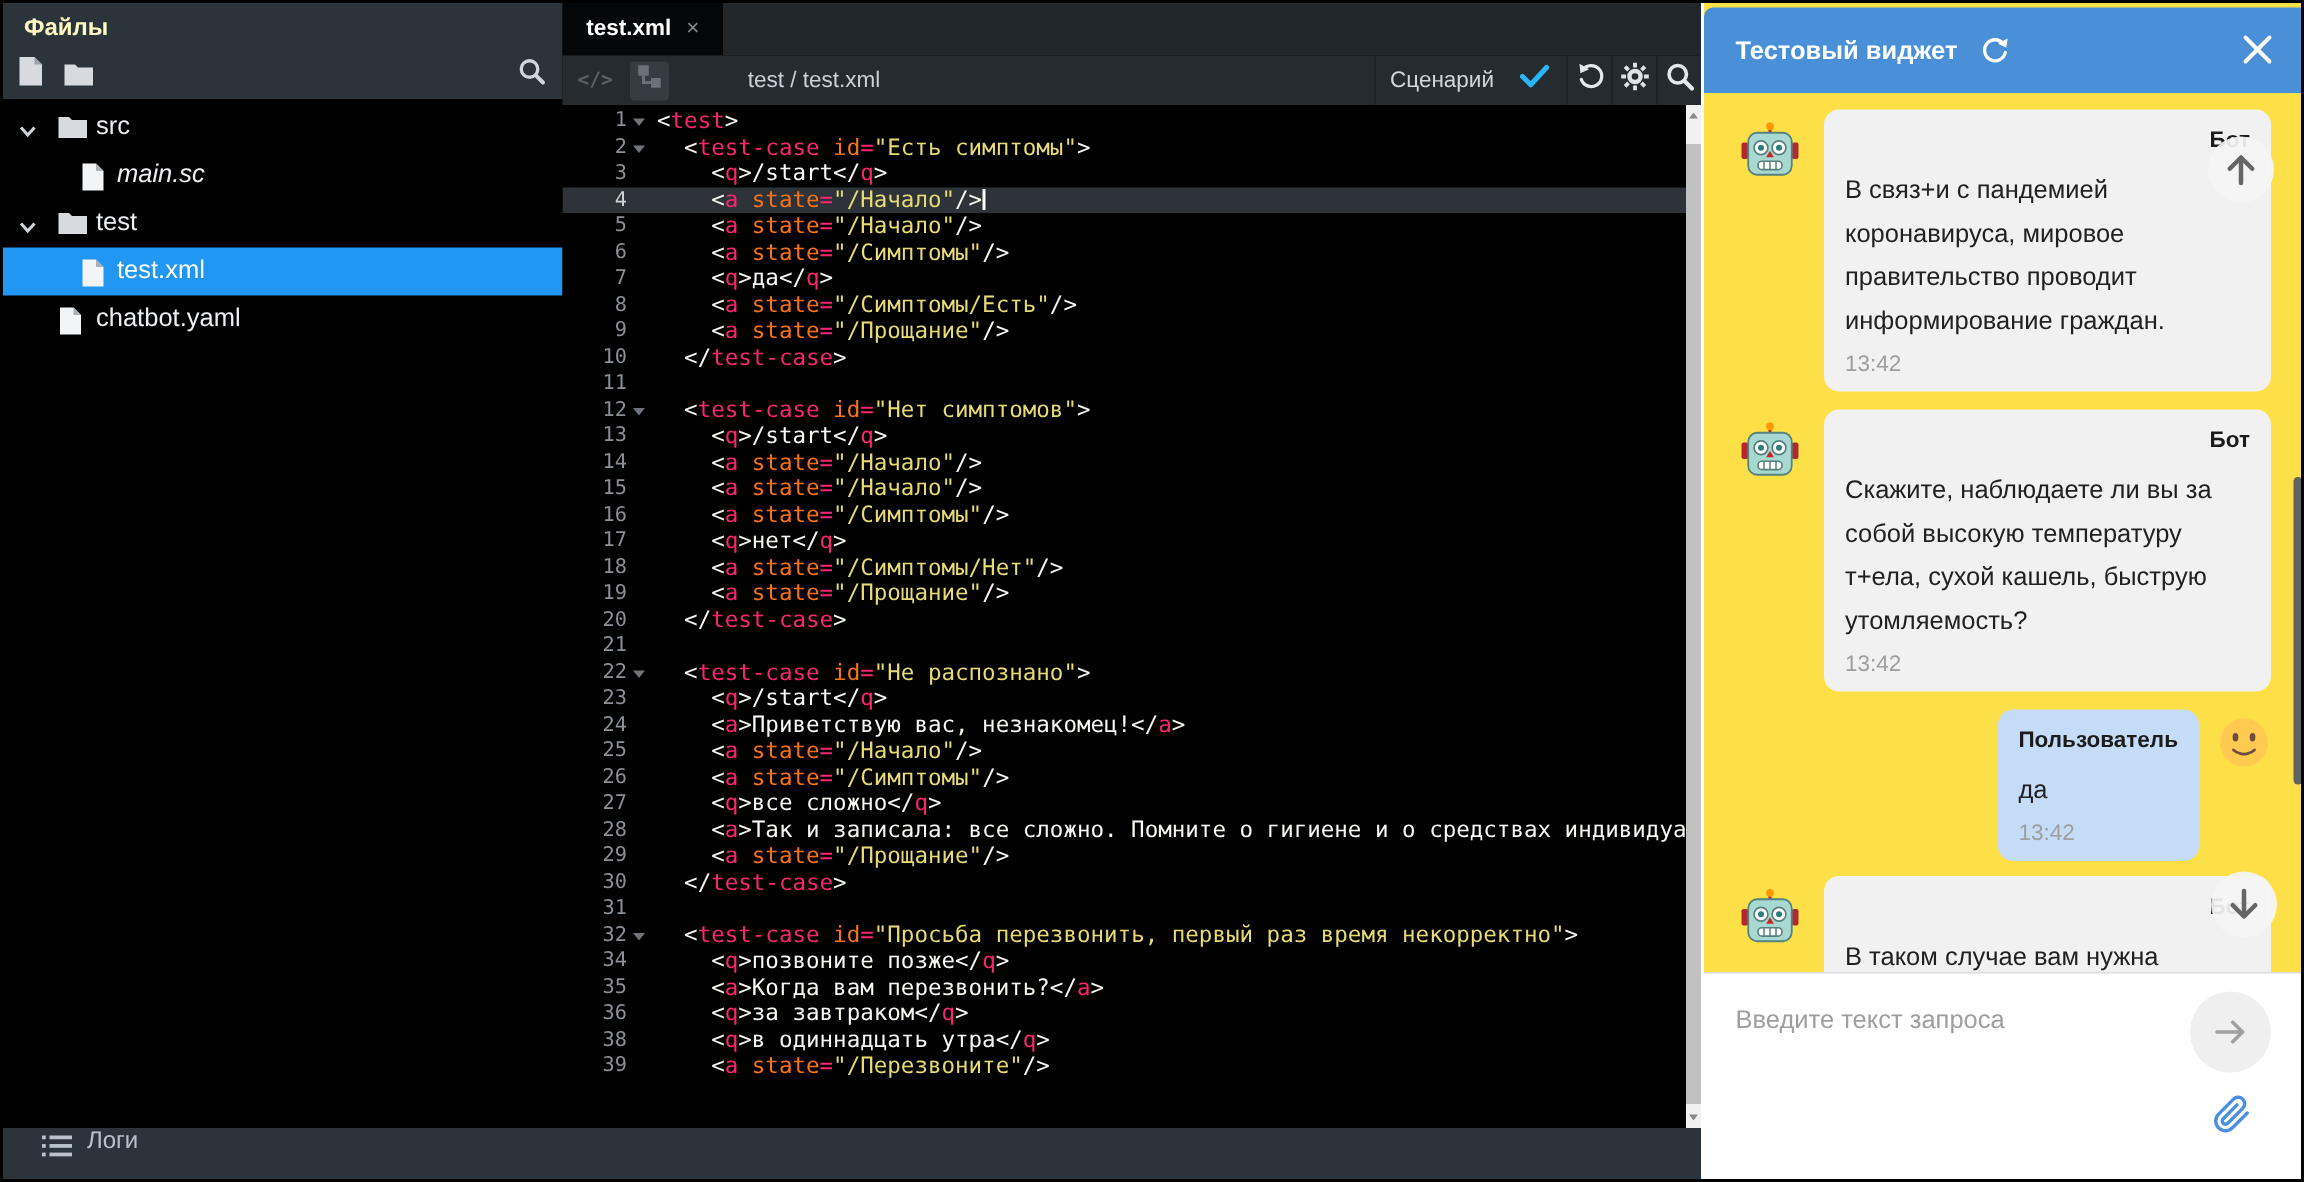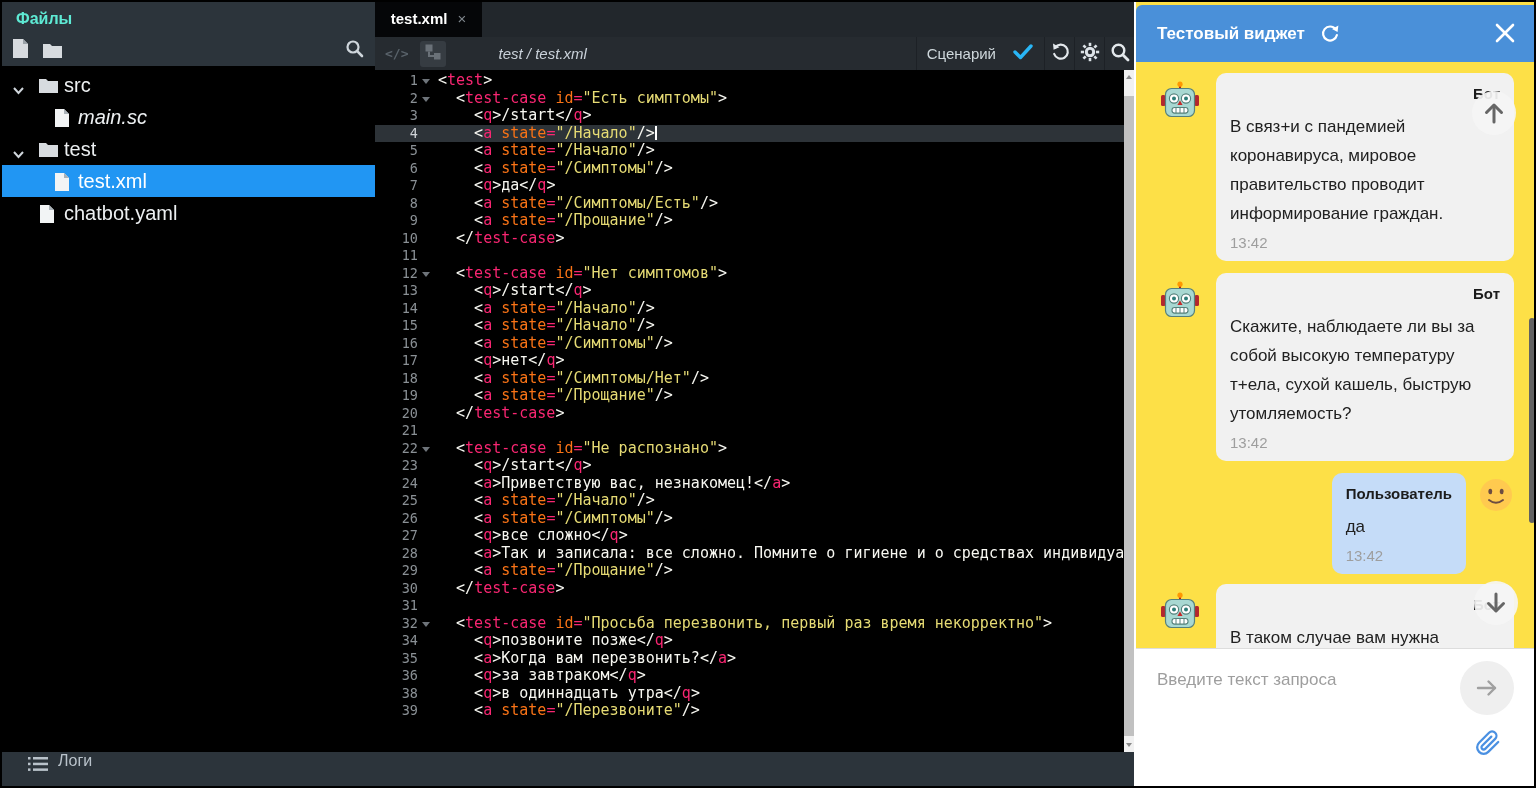--- a/index.html
+++ b/index.html
@@ -4,42 +4,42 @@
 <style>
   * { margin:0; padding:0; box-sizing:border-box; }
   html,body { width:1536px; height:788px; overflow:hidden; background:#000; }
   body { font-family:"Liberation Sans", sans-serif; }
   .app { position:relative; width:1536px; height:788px; background:#000; }
   .frame { position:absolute; inset:0; border:2px solid #000; pointer-events:none; z-index:999; }
 
   
   .sidebar { position:absolute; left:0; top:0; width:375px; height:752px; background:#000; }
   .sidebar-header { position:absolute; left:0; top:0; width:375px; height:66px; background:#2c343b; }
-  .sidebar-title { position:absolute; left:16px; top:10px; font-size:16px; font-weight:700; color:#5eead4; }
+  .sidebar-title { position:absolute; left:16px; top:10px; font-size:16px; font-weight:700; color:#fef9c3; }
   .sidebar-actions { position:absolute; left:0; top:36px; width:375px; height:30px; }
   .icon-btn { position:absolute; width:24px; height:24px; display:flex; align-items:center; justify-content:center; cursor:pointer; }
   .tree { position:absolute; left:0; top:69px; width:375px; }
-  .tree-row { position:relative; height:32px; display:flex; align-items:center; color:#eceff1; font-size:20px; cursor:pointer; }
+  .tree-row { position:relative; height:32px; display:flex; align-items:center; color:#eceff1; font-size:17px; cursor:pointer; }
   .tree-row.selected { background:#2196f3; color:#fff; }
   .tree-row .chev { position:absolute; left:12px; top:10px; }
   .tree-row .t-icon { position:absolute; top:7px; }
   .tree-row .t-label { position:absolute; top:5px; }
 
   
   .tabbar { position:absolute; left:375px; top:0; width:759px; height:37px; background:#22272c; }
   .tab { position:absolute; left:0; top:0; height:37px; width:107px; background:#050608; display:flex; align-items:center; justify-content:center; gap:10px; cursor:pointer; }
   .tab-label { color:#fff; font-size:15px; font-weight:700; }
   .tab-close { color:#80878d; font-size:15px; line-height:1; cursor:pointer; }
 
   
   .toolbar { position:absolute; left:375px; top:37px; width:759px; height:33px; background:#262b30; display:flex; align-items:center; }
   .tb-left { display:flex; align-items:center; }
   .code-icon { margin-left:10px; font-family:"DejaVu Sans Mono", monospace; font-size:13px; font-weight:700; color:#59626a; }
   .hier-btn { margin-left:12px; width:26px; height:26px; background:#363c42; border-radius:3px; display:flex; align-items:center; justify-content:center; cursor:pointer; }
-  .breadcrumb { margin-left:52px; color:#c9d1d9; font-size:15px;font-style:italic; }
+  .breadcrumb { margin-left:52px; color:#c9d1d9; font-size:15px; }
   .tb-right { margin-left:auto; display:flex; align-items:center; height:33px; }
   .tb-group { display:flex; align-items:center; height:33px; border-left:1px solid #1d2126; padding:0 10px; }
   .mode-label { color:#cfd8dc; font-size:15px; margin-right:16px; }
   .tb-iconbtn { width:30px; height:33px; display:flex; align-items:center; justify-content:center; cursor:pointer; border-left:1px solid #1d2126; }
 
   
   .editor { position:absolute; left:375px; top:70px; width:759px; height:682px; background:#000; overflow:hidden; }
   .ed-lines { position:absolute; left:0; top:2px; width:749px; }
   .ed-row { position:relative; height:17.5px; display:flex; font-family:"DejaVu Sans Mono", monospace; font-size:15px; line-height:17.5px; white-space:pre; }
   .ed-row.current { background:#2d3338; }

